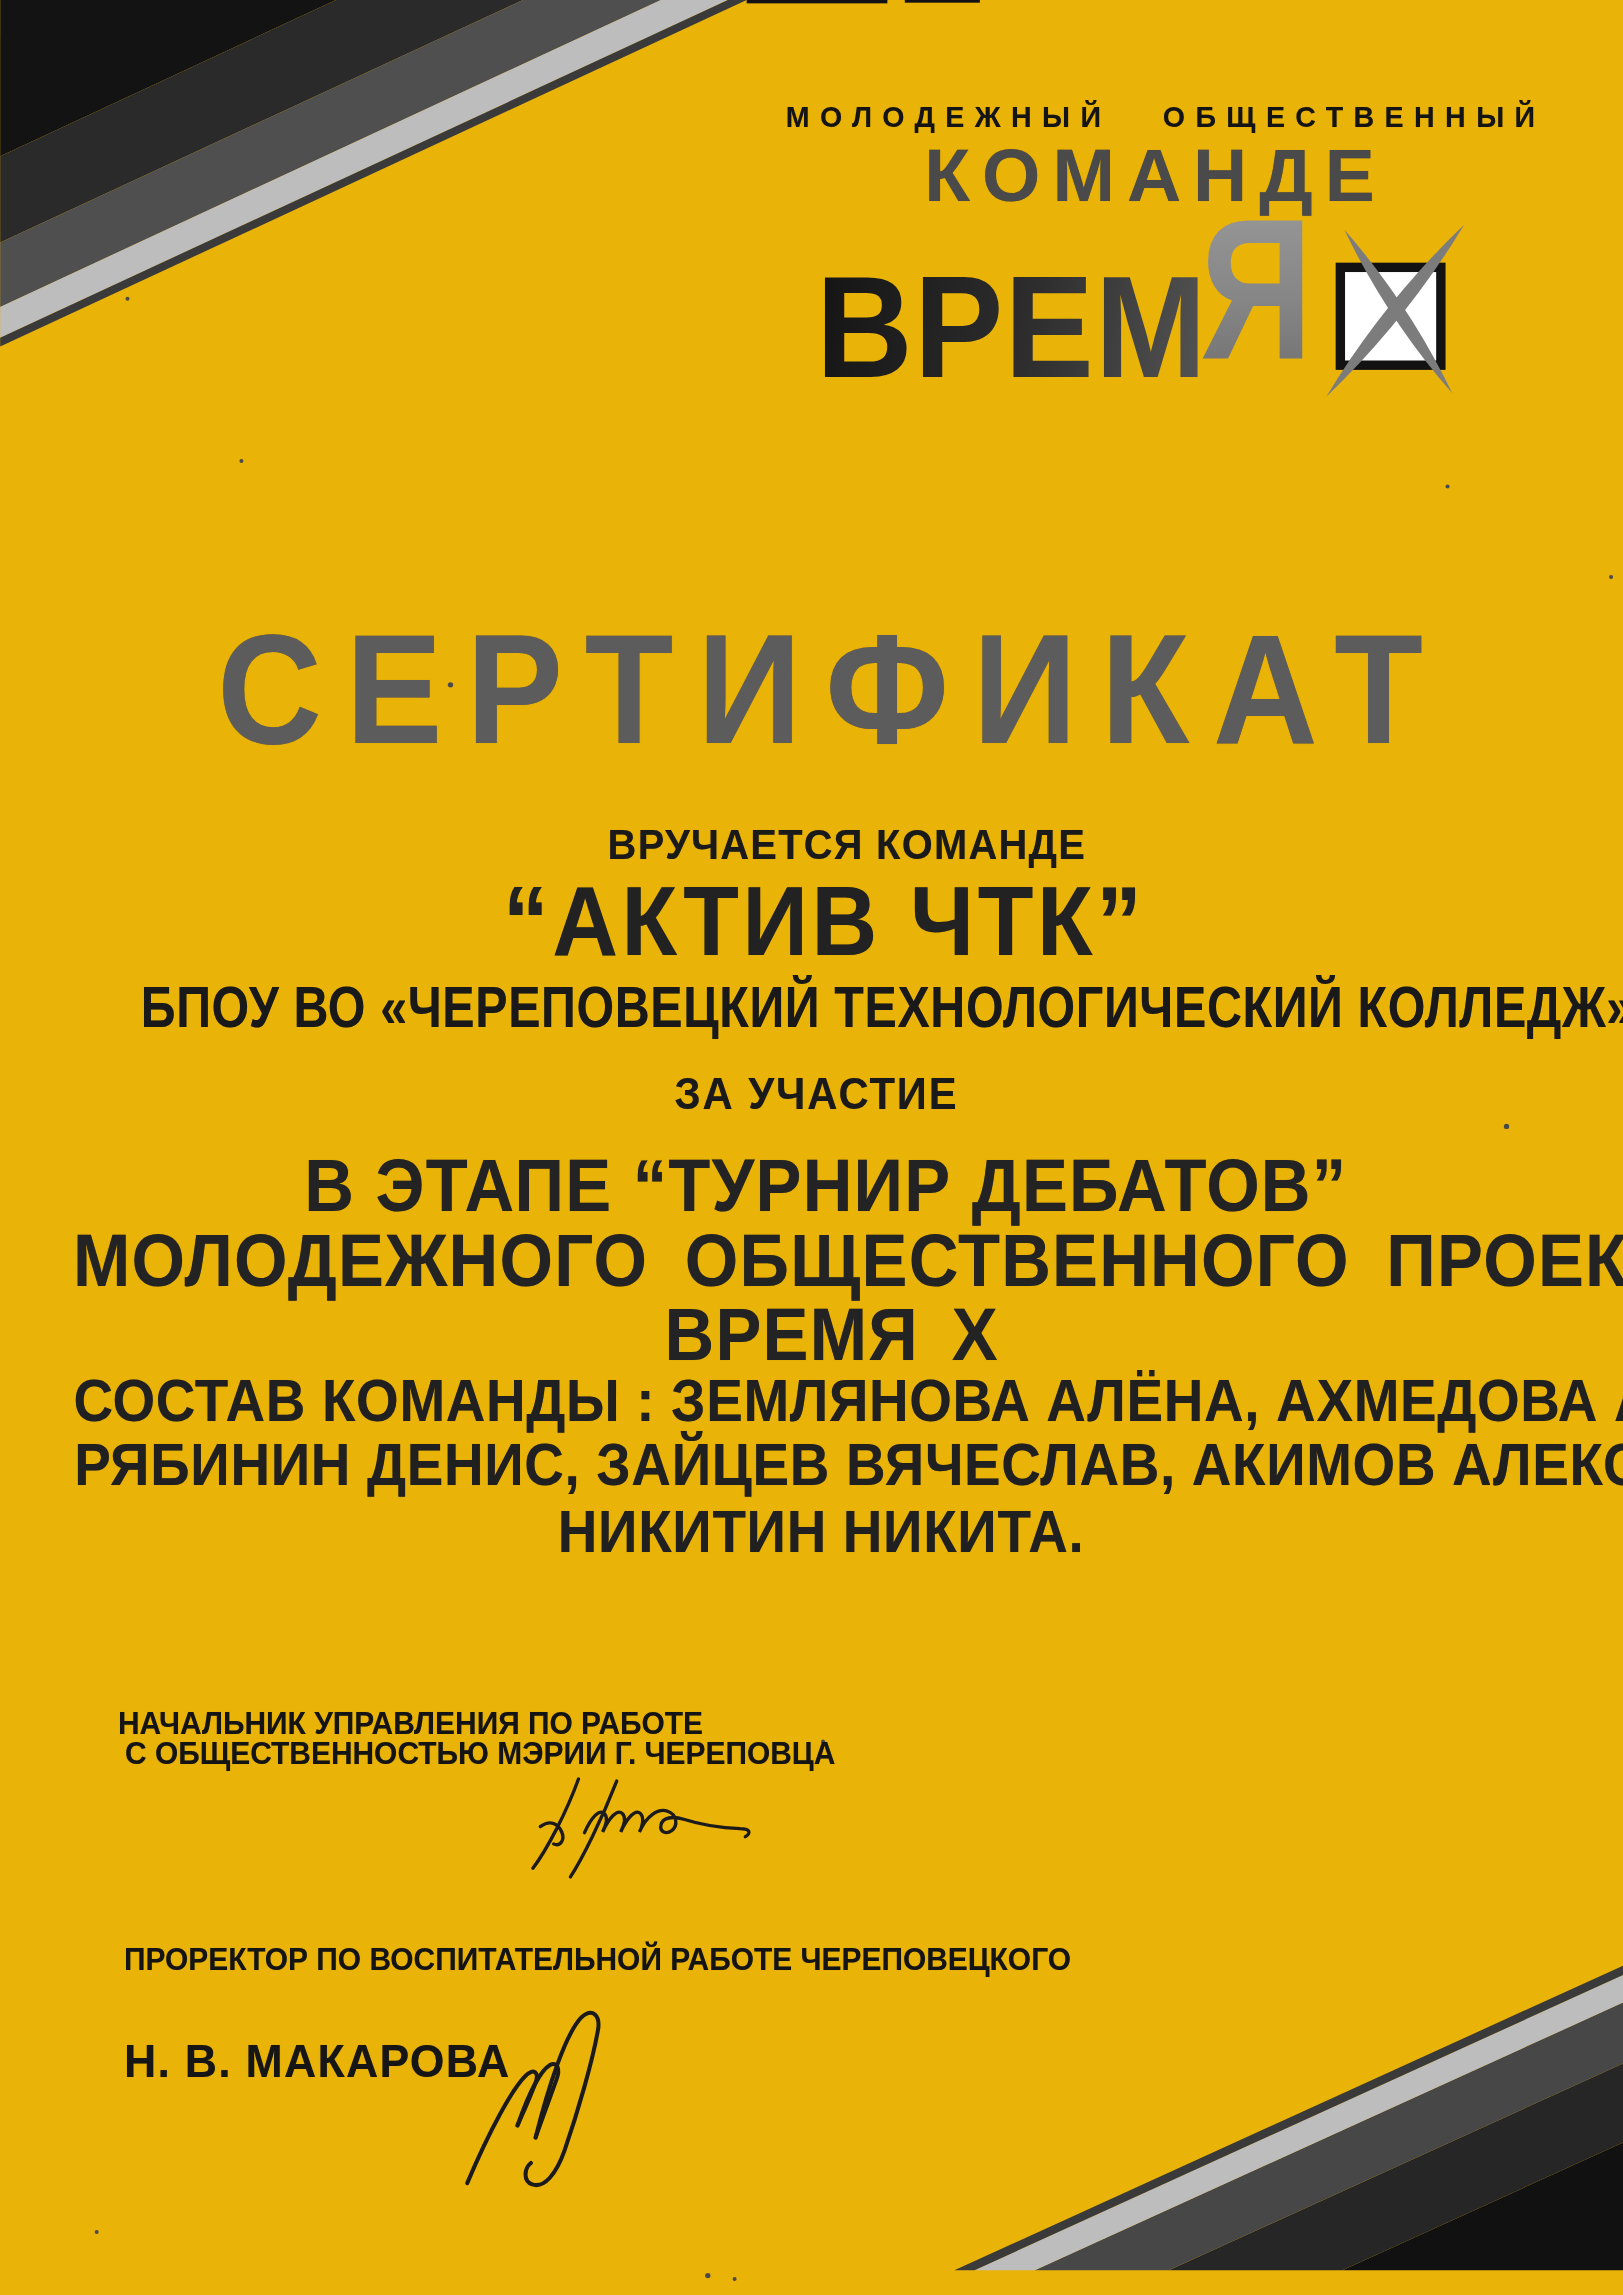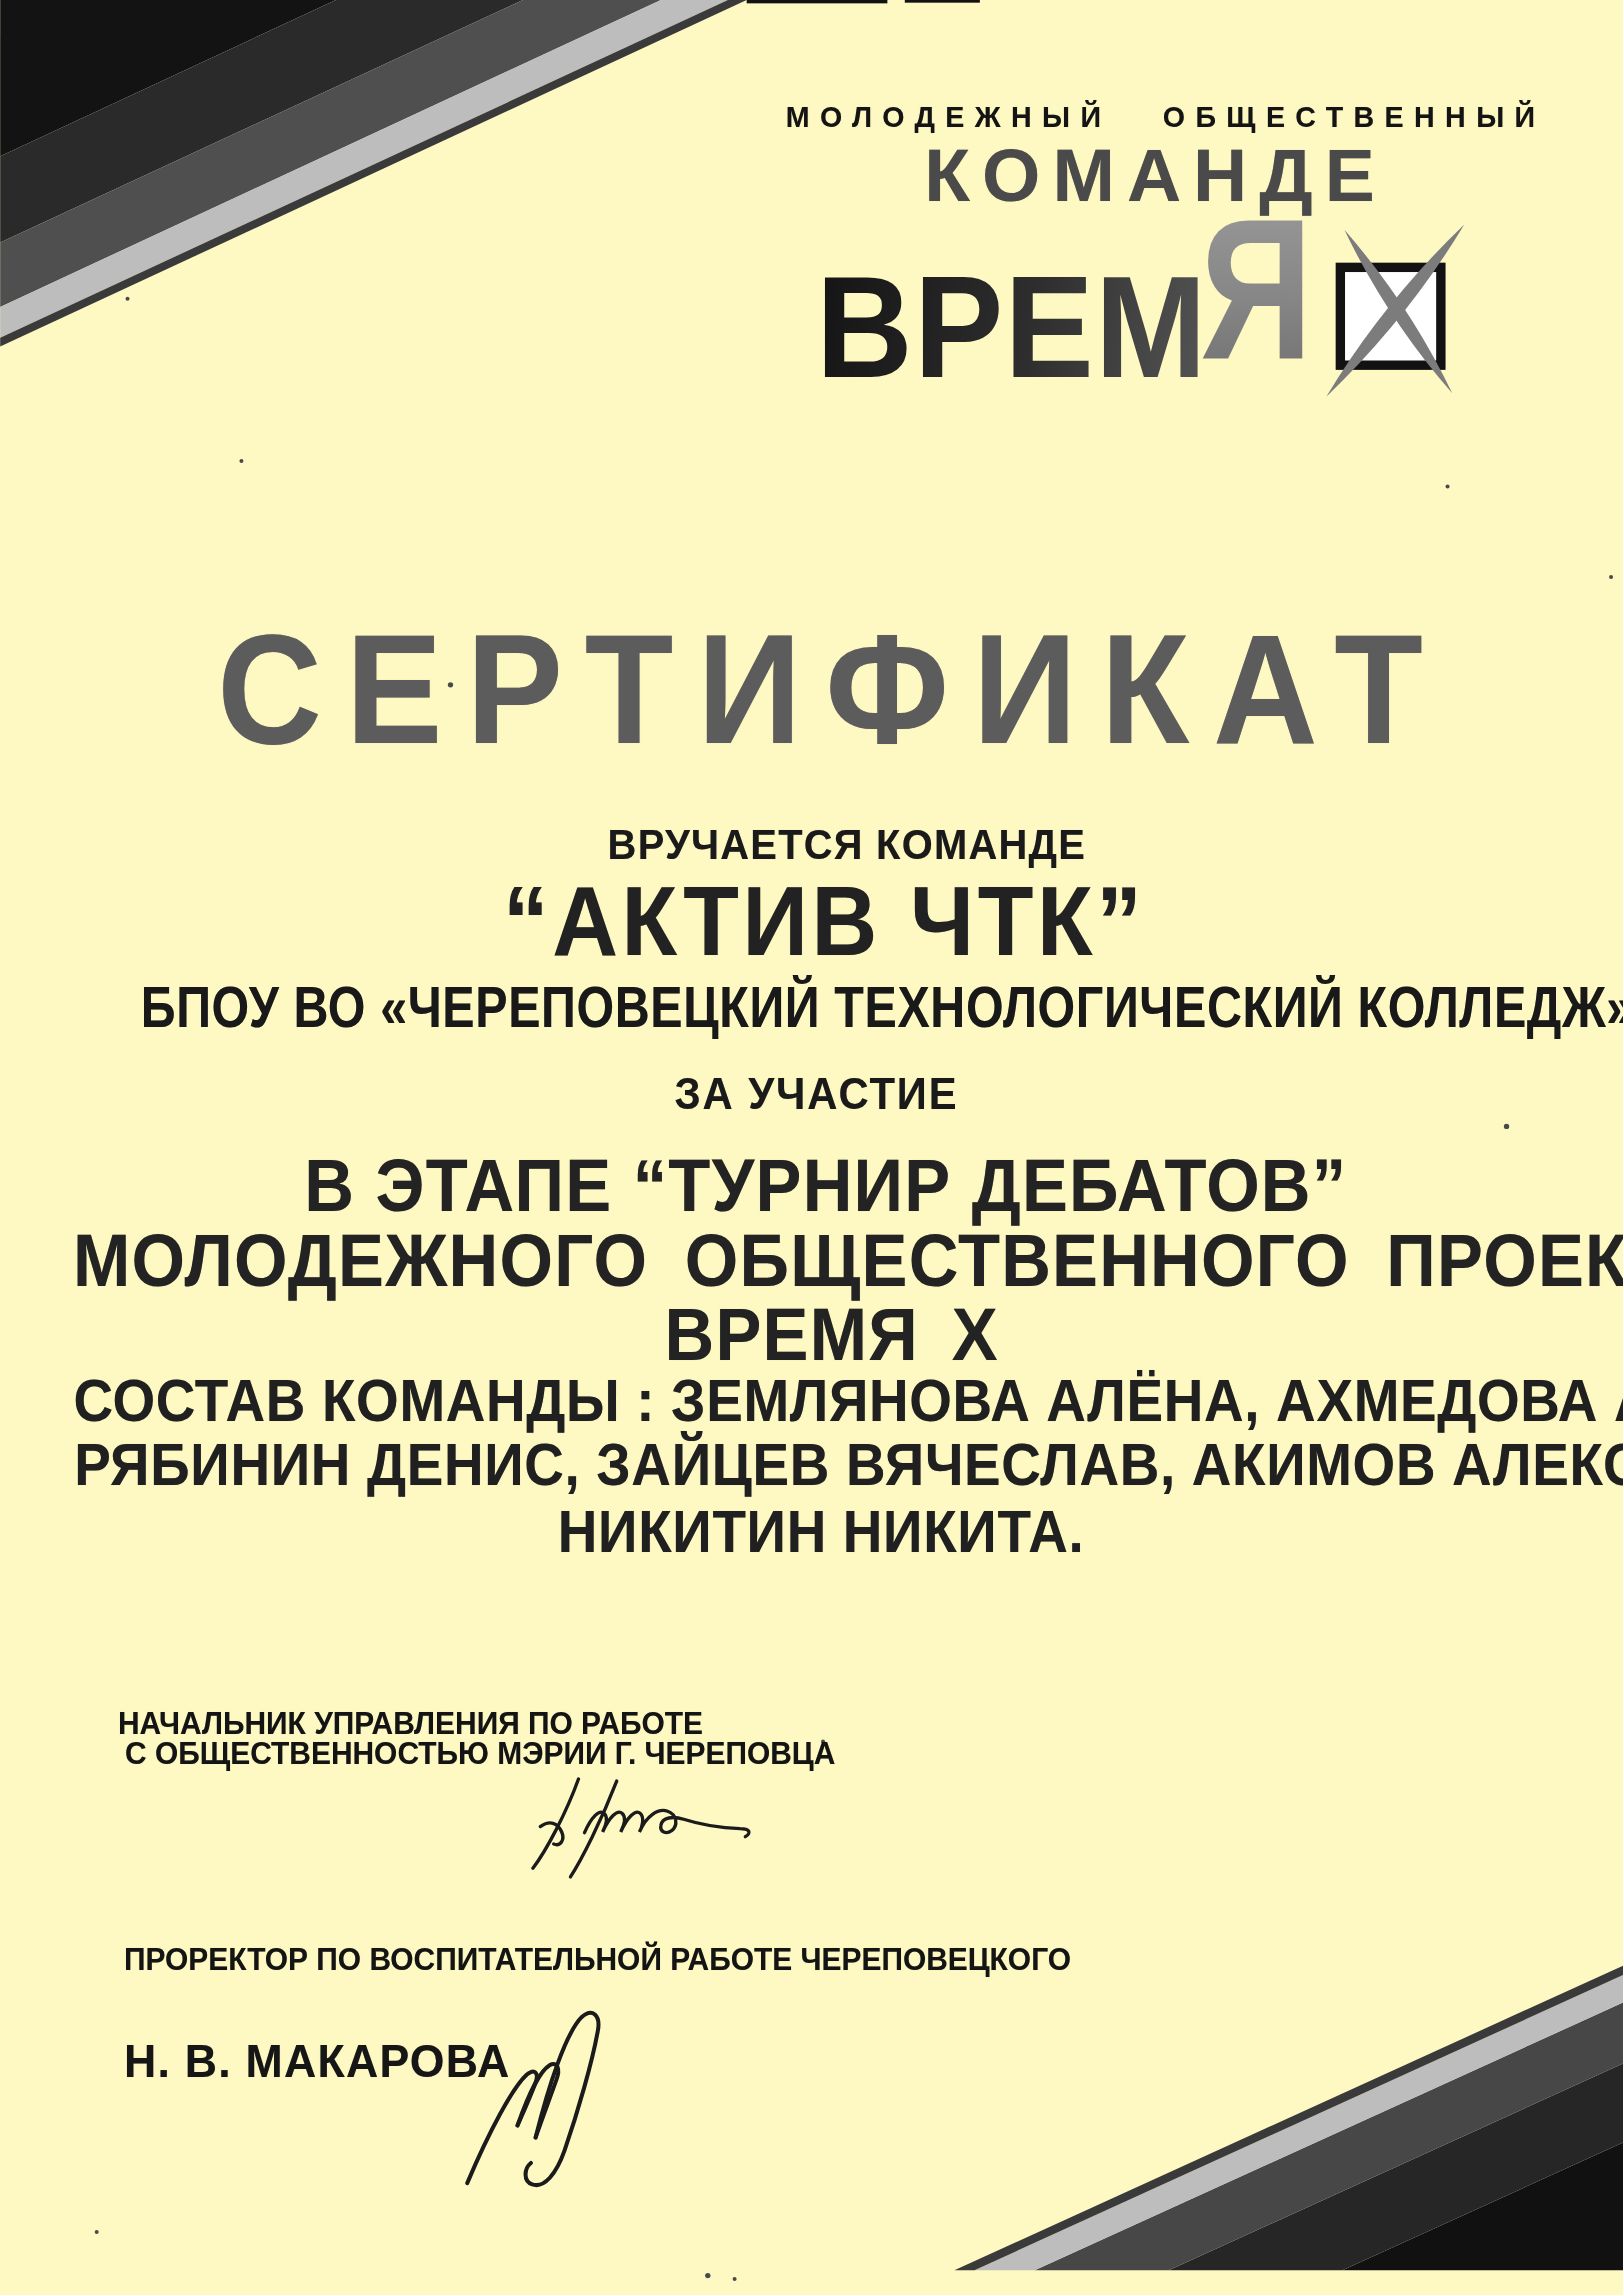--- a/index.html
+++ b/index.html
@@ -1,19 +1,19 @@
 <!DOCTYPE html>
 <html style="font-size:10.7px"><head>
 <meta charset="utf-8">
 <style>
   html,body{margin:0;padding:0;background:#e8e8e8;}
   .page{
     position:relative;
     width:1624px;height:2295px;
-    background:#fef9c3;
+    background:#eab308;
     overflow:hidden;
     font-family:"Liberation Sans","DejaVu Sans",sans-serif;
   }
   .abs{position:absolute;white-space:nowrap;line-height:1;font-weight:bold;}
   .ctr{text-align:center;}
   .abs span{display:inline-block;}
   .deco-svg{position:absolute;left:0;top:0;width:1624px;height:2295px;}
   
   .grain{text-shadow:0 0 0.7px rgba(0,0,0,.35);}
   .gradtext{

